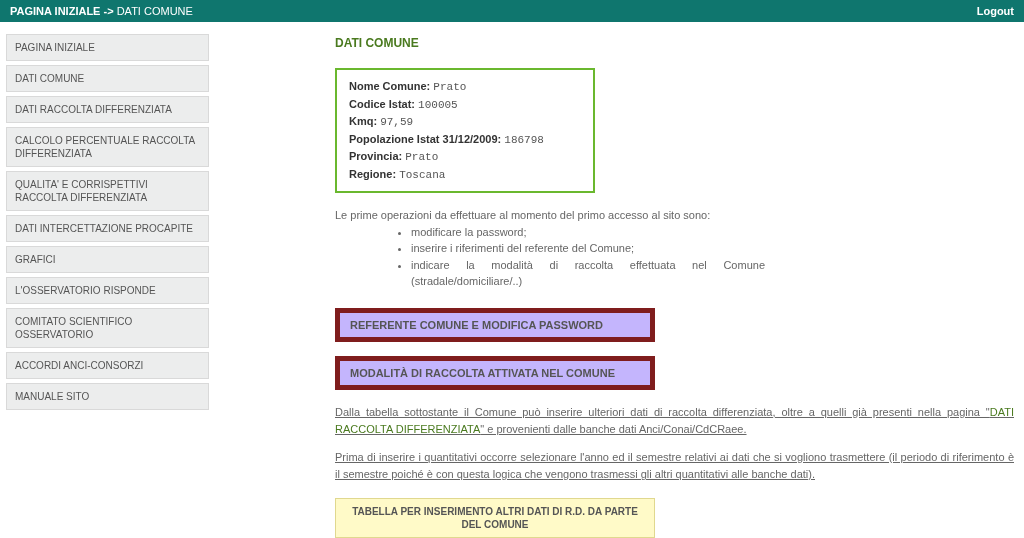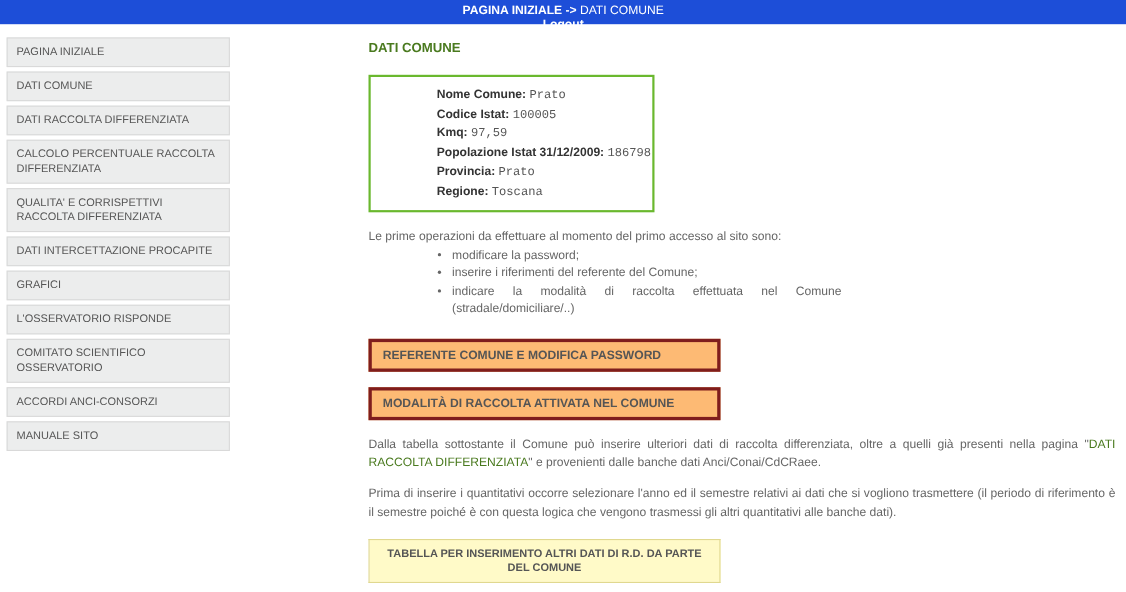--- a/index.html
+++ b/index.html
@@ -1,42 +1,42 @@
 <!DOCTYPE html>
 <html><head>
 <meta charset="utf-8">
 <style>
   * { box-sizing: border-box; margin: 0; padding: 0; }
   body { font-family: Verdana, Arial, sans-serif; font-size: 11px; color: #333; background: #fff; }
   
-  .topbar { background: #1d4ed8; color: #fff; font-weight: bold; padding: 4px 10px; display: flex; justify-content: space-between; align-items: center; height: 22px; flex-direction: column; }
+  .topbar { background: #0f766e; color: #fff; font-weight: bold; padding: 4px 10px; display: flex; justify-content: space-between; align-items: center; height: 22px; }
   .topbar .breadcrumb { font-size: 11px; }
   .topbar .breadcrumb .sep { color: #fff; }
   .topbar .breadcrumb .current { font-weight: normal; }
   .topbar .logout { font-weight: bold; cursor: pointer; }
   
   .layout { display: flex; }
   .sidebar { width: 215px; flex-shrink: 0; padding: 12px 6px 0 6px; }
   .sidebar .item { background: #eceded; border: 1px solid #d9d9d9; color: #555; font-size: 10px; padding: 6px 8px; margin-bottom: 4px; cursor: pointer; line-height: 1.3; }
   
   .main { flex: 1; padding: 14px 10px 20px 120px; position: relative; }
   .page-title { color: #4a7a1f; font-weight: bold; font-size: 12px; margin-bottom: 18px; }
   
   .infobox { border: 2px solid #6ab82e; padding: 8px 12px; width: 260px; font-size: 11px; line-height: 1.5; margin-bottom: 14px; }
   .infobox .row { white-space: nowrap; }
-  .infobox .lbl { font-weight: bold; color: #333; margin-left: 48px; }
+  .infobox .lbl { font-weight: bold; color: #333; }
   .infobox .val { color: #555; font-family: Liberation Mono, monospace; }
   
   .intro { color: #666; font-size: 11px; width: 430px; line-height: 1.5; margin-bottom: 18px; }
   .intro ul { list-style: disc; margin-left: 28px; }
   .intro ul li { text-align: justify; margin-left: 48px; }
   
-  .yellow-bar { background: #fdba74; border: 3px solid #7f1d1d; color: #555; font-weight: bold; font-size: 11px; padding: 6px 10px; width: 320px; margin-bottom: 14px; cursor: pointer; }
+  .yellow-bar { background: #c4b5fd; border: 5px solid #7f1d1d; color: #555; font-weight: bold; font-size: 11px; padding: 6px 10px; width: 320px; margin-bottom: 14px; cursor: pointer; }
   
-  .para { color: #666; font-size: 11px; line-height: 1.6; margin-bottom: 10px; text-align: justify; }
+  .para { color: #666; font-size: 11px; line-height: 1.6; margin-bottom: 10px; text-align: justify; text-decoration: underline; }
   .para .linkish { color: #4a7a1f; }
   
   .form-table { border: 1px solid #bfcf9b; width: 320px; margin-top: 14px; border-collapse: collapse; }
   .form-table .hdr { background: #fffac8; color: #555; font-weight: bold; font-size: 10px; text-align: center; padding: 6px 8px; border: 1px solid #e0d88f; line-height: 1.3; }
 </style>
 </head>
 <body>
 
 <div class="topbar">
   <div class="breadcrumb">

